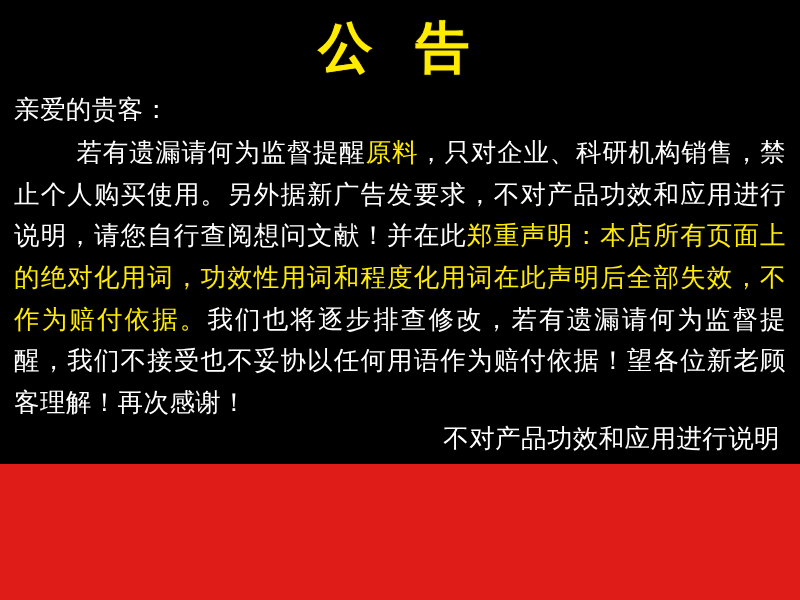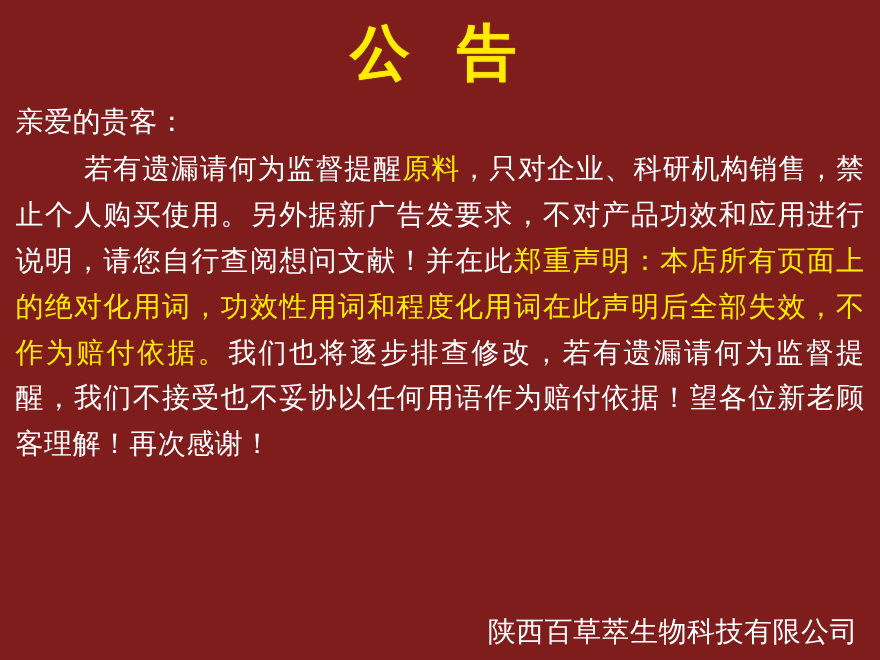--- a/index.html
+++ b/index.html
@@ -9,40 +9,41 @@
   body {
     width: 800px;
     height: 600px;
     background: #e01c18;
     font-family: "DejaVu Sans", "Liberation Sans", sans-serif;
     overflow: hidden;
   }
   .notice-page {
     position: relative;
     width: 800px;
-    height: 600px;
-    background: #7f1d1d;
+    height: 464px;
+    background: #000000;
     box-sizing: border-box;
   }
   .notice-title {
     text-align: center;
     color: #ffec00;
     font-size: 54px;
     font-weight: bold;
     letter-spacing: 12px;
     padding-top: 16px;
     line-height: 1.2;
     text-shadow: 0 0 1px #ffec00;
   }
   .notice-body {
     padding: 10px 14px 0 14px;
     color: #ffffff;
     font-size: 25.5px;
     line-height: 1.63;
     letter-spacing: 0.4px;
+    font-family: Liberation Mono, monospace;
   }
   .salutation {
     display: block;
     margin-bottom: 2px;
   }
   .para {
     display: block;
     text-align: justify;
     text-justify: inter-character;
   }
@@ -67,15 +68,15 @@
 
 <div class="notice-page">
 
   <div class="notice-title">公 告</div>
 
   <div class="notice-body">
     <span class="salutation">亲爱的贵客：</span>
     <span class="para"><span class="indent"></span><span>若有遗漏请何为监督提醒</span><span class="hl">原料</span><span>，只对企业、科研机构销售，禁止个人购买使用。另外据新广告发要求，不对产品功效和应用进行说明，请您自行查阅想问文献！并在此</span><span class="hl">郑重声明：本店所有页面上的绝对化用词，功效性用词和程度化用词在此声明后全部失效，不作为赔付依据。</span><span>我们也将逐步排查修改，若有遗漏请何为监督提醒，我们不接受也不妥协以任何用语作为赔付依据！望各位新老顾客理解！再次感谢！</span></span>
   </div>
 
-  <div class="notice-signature">陕西百草萃生物科技有限公司</div>
+  <div class="notice-signature">不对产品功效和应用进行说明</div>
 
 </div>
 
 </body></html>

